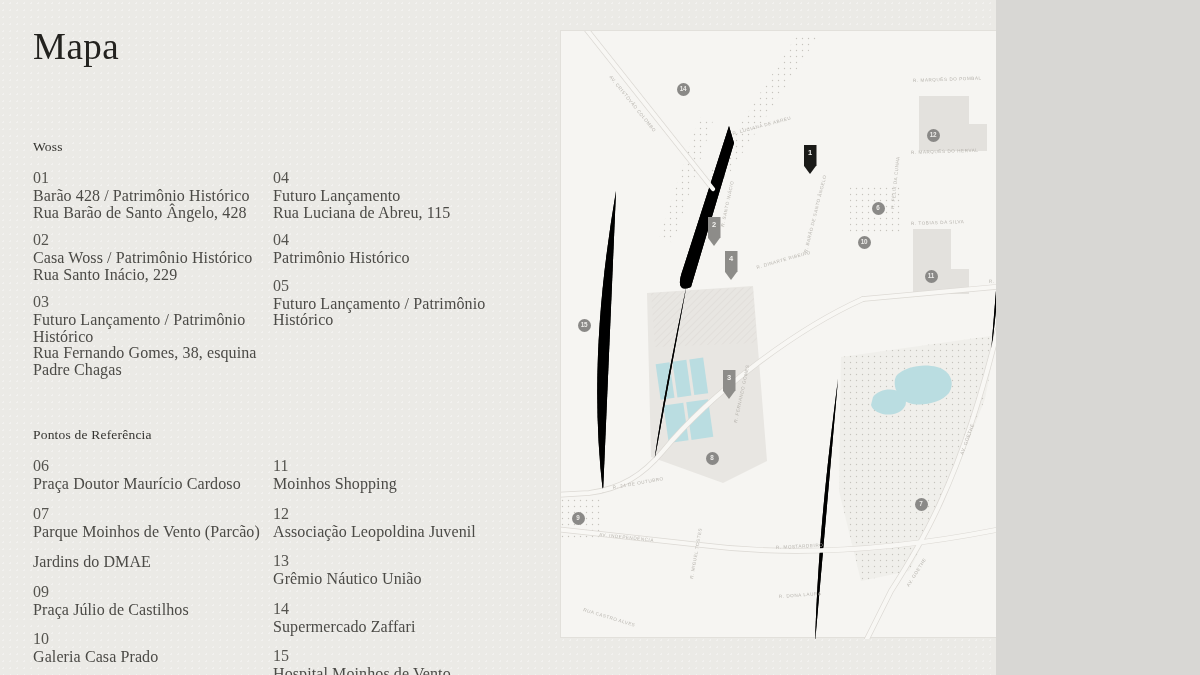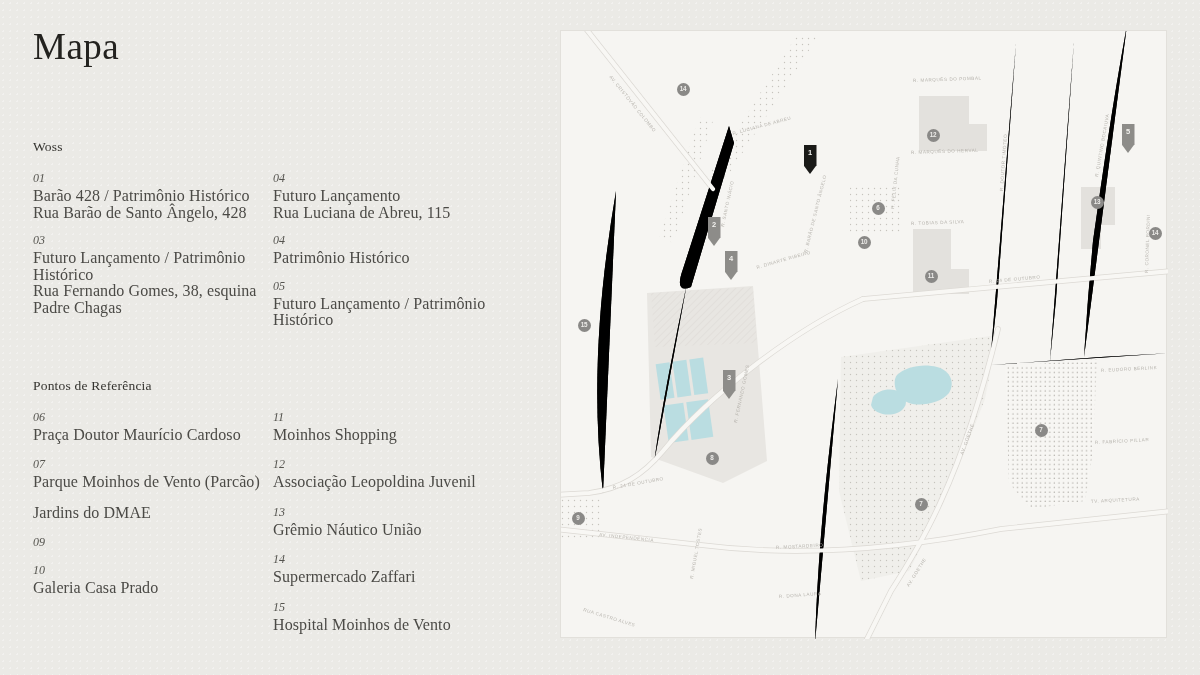--- a/index.html
+++ b/index.html
@@ -4,32 +4,32 @@
 <style>
   :root{
     --page-bg:#ebeae6; --map-bg:#f6f5f2; --road-casing:#dcd9d4; --road-fill:#f8f7f4;
     --pin-black:#1a1a18; --pin-gray:#8d8c89; --circle-gray:#8a8987;
     --water:#badde1; --building:#e3e1dd; --text-dark:#23221f; --text-body:#4b4a46;
     --street-label:#b8b5af;
   }
   *{box-sizing:border-box}
   html,body{margin:0;padding:0}
   body{font-family:"Liberation Serif","DejaVu Serif",serif;background:#d8d7d4}
-  .stage{position:relative;width:1200px;height:675px;background:var(--page-bg);overflow:hidden;
+  .stage{position:relative;width:996px;height:675px;background:var(--page-bg);overflow:hidden;
     background-image:radial-gradient(rgba(255,255,255,.35) 1px, transparent 1px);
     background-size:7px 7px;}
   
   .legend{position:absolute;left:33px;top:28px;width:515px;color:var(--text-body)}
   .page-title{font-size:37px;line-height:1;font-weight:400;color:var(--text-dark);margin:0 0 74px 0;letter-spacing:.5px}
   .section-title{font-size:13.5px;line-height:16px;font-weight:400;color:#34332f;margin:0 0 16px 0;letter-spacing:.2px}
   .section + .section{margin-top:37px}
   .cols{display:grid;grid-template-columns:240px 275px;align-items:start}
   .item{margin-bottom:12px}
   .section.refs .item{margin-bottom:14px}
-  .item .num{font-style:italic;font-size:12px;line-height:14px;margin-bottom:3px;color:#55544f}
+  .item .num{font-size:16px;line-height:14px;margin-bottom:3px;color:#55544f}
   .item .line{font-size:16px;line-height:16.5px;letter-spacing:.1px}
   
   .map{position:absolute;left:560px;top:30px;width:607px;height:608px;background:var(--map-bg);
     border:1px solid #e2e0db;}
   .map svg{position:absolute;left:0;top:0}
   .casing-av{fill:none;stroke:var(--road-casing);stroke-width:5.6;stroke-linecap:round;stroke-linejoin:round}
   .roadfill-av{fill:none;stroke:var(--road-fill);stroke-width:4.2;stroke-linecap:round;stroke-linejoin:round}
   #slabels text{font-family:"Liberation Sans","DejaVu Sans",sans-serif;font-size:4.6px;letter-spacing:.55px;fill:var(--street-label)}
   .pin{position:absolute;width:13px;height:29px;clip-path:polygon(0 0,100% 0,100% 70%,50% 100%,0 70%);
     background:var(--pin-gray);color:#f3f2ef;font:600 7.5px/1 "Liberation Sans",sans-serif;
@@ -50,20 +50,25 @@
         <div class="section woss">
           <h2 class="section-title">Woss</h2>
           <div class="cols">
             <div class="col">
               <div class="item">
                 <div class="num">01</div>
                 <div class="line">Barão 428 / Patrimônio Histórico</div>
                 <div class="line">Rua Barão de Santo Ângelo, 428</div>
               </div>
               <div class="item">
+                <div class="num">02</div>
+                <div class="line">Casa Woss / Patrimônio Histórico</div>
+                <div class="line">Rua Santo Inácio, 229</div>
+              </div>
+              <div class="item">
                 <div class="num">03</div>
                 <div class="line">Futuro Lançamento / Patrimônio Histórico</div>
                 <div class="line">Rua Fernando Gomes, 38, esquina Padre Chagas</div>
               </div>
             </div>
             <div class="col">
               <div class="item">
                 <div class="num">04</div>
                 <div class="line">Futuro Lançamento</div>
                 <div class="line">Rua Luciana de Abreu, 115</div>
@@ -89,20 +94,21 @@
               </div>
               <div class="item">
                 <div class="num">07</div>
                 <div class="line">Parque Moinhos de Vento (Parcão)</div>
               </div>
               <div class="item">
                 <div class="line">Jardins do DMAE</div>
               </div>
               <div class="item">
                 <div class="num">09</div>
+                <div class="line">Praça Júlio de Castilhos</div>
               </div>
               <div class="item">
                 <div class="num">10</div>
                 <div class="line">Galeria Casa Prado</div>
               </div>
             </div>
             <div class="col">
               <div class="item">
                 <div class="num">11</div>
                 <div class="line">Moinhos Shopping</div>

